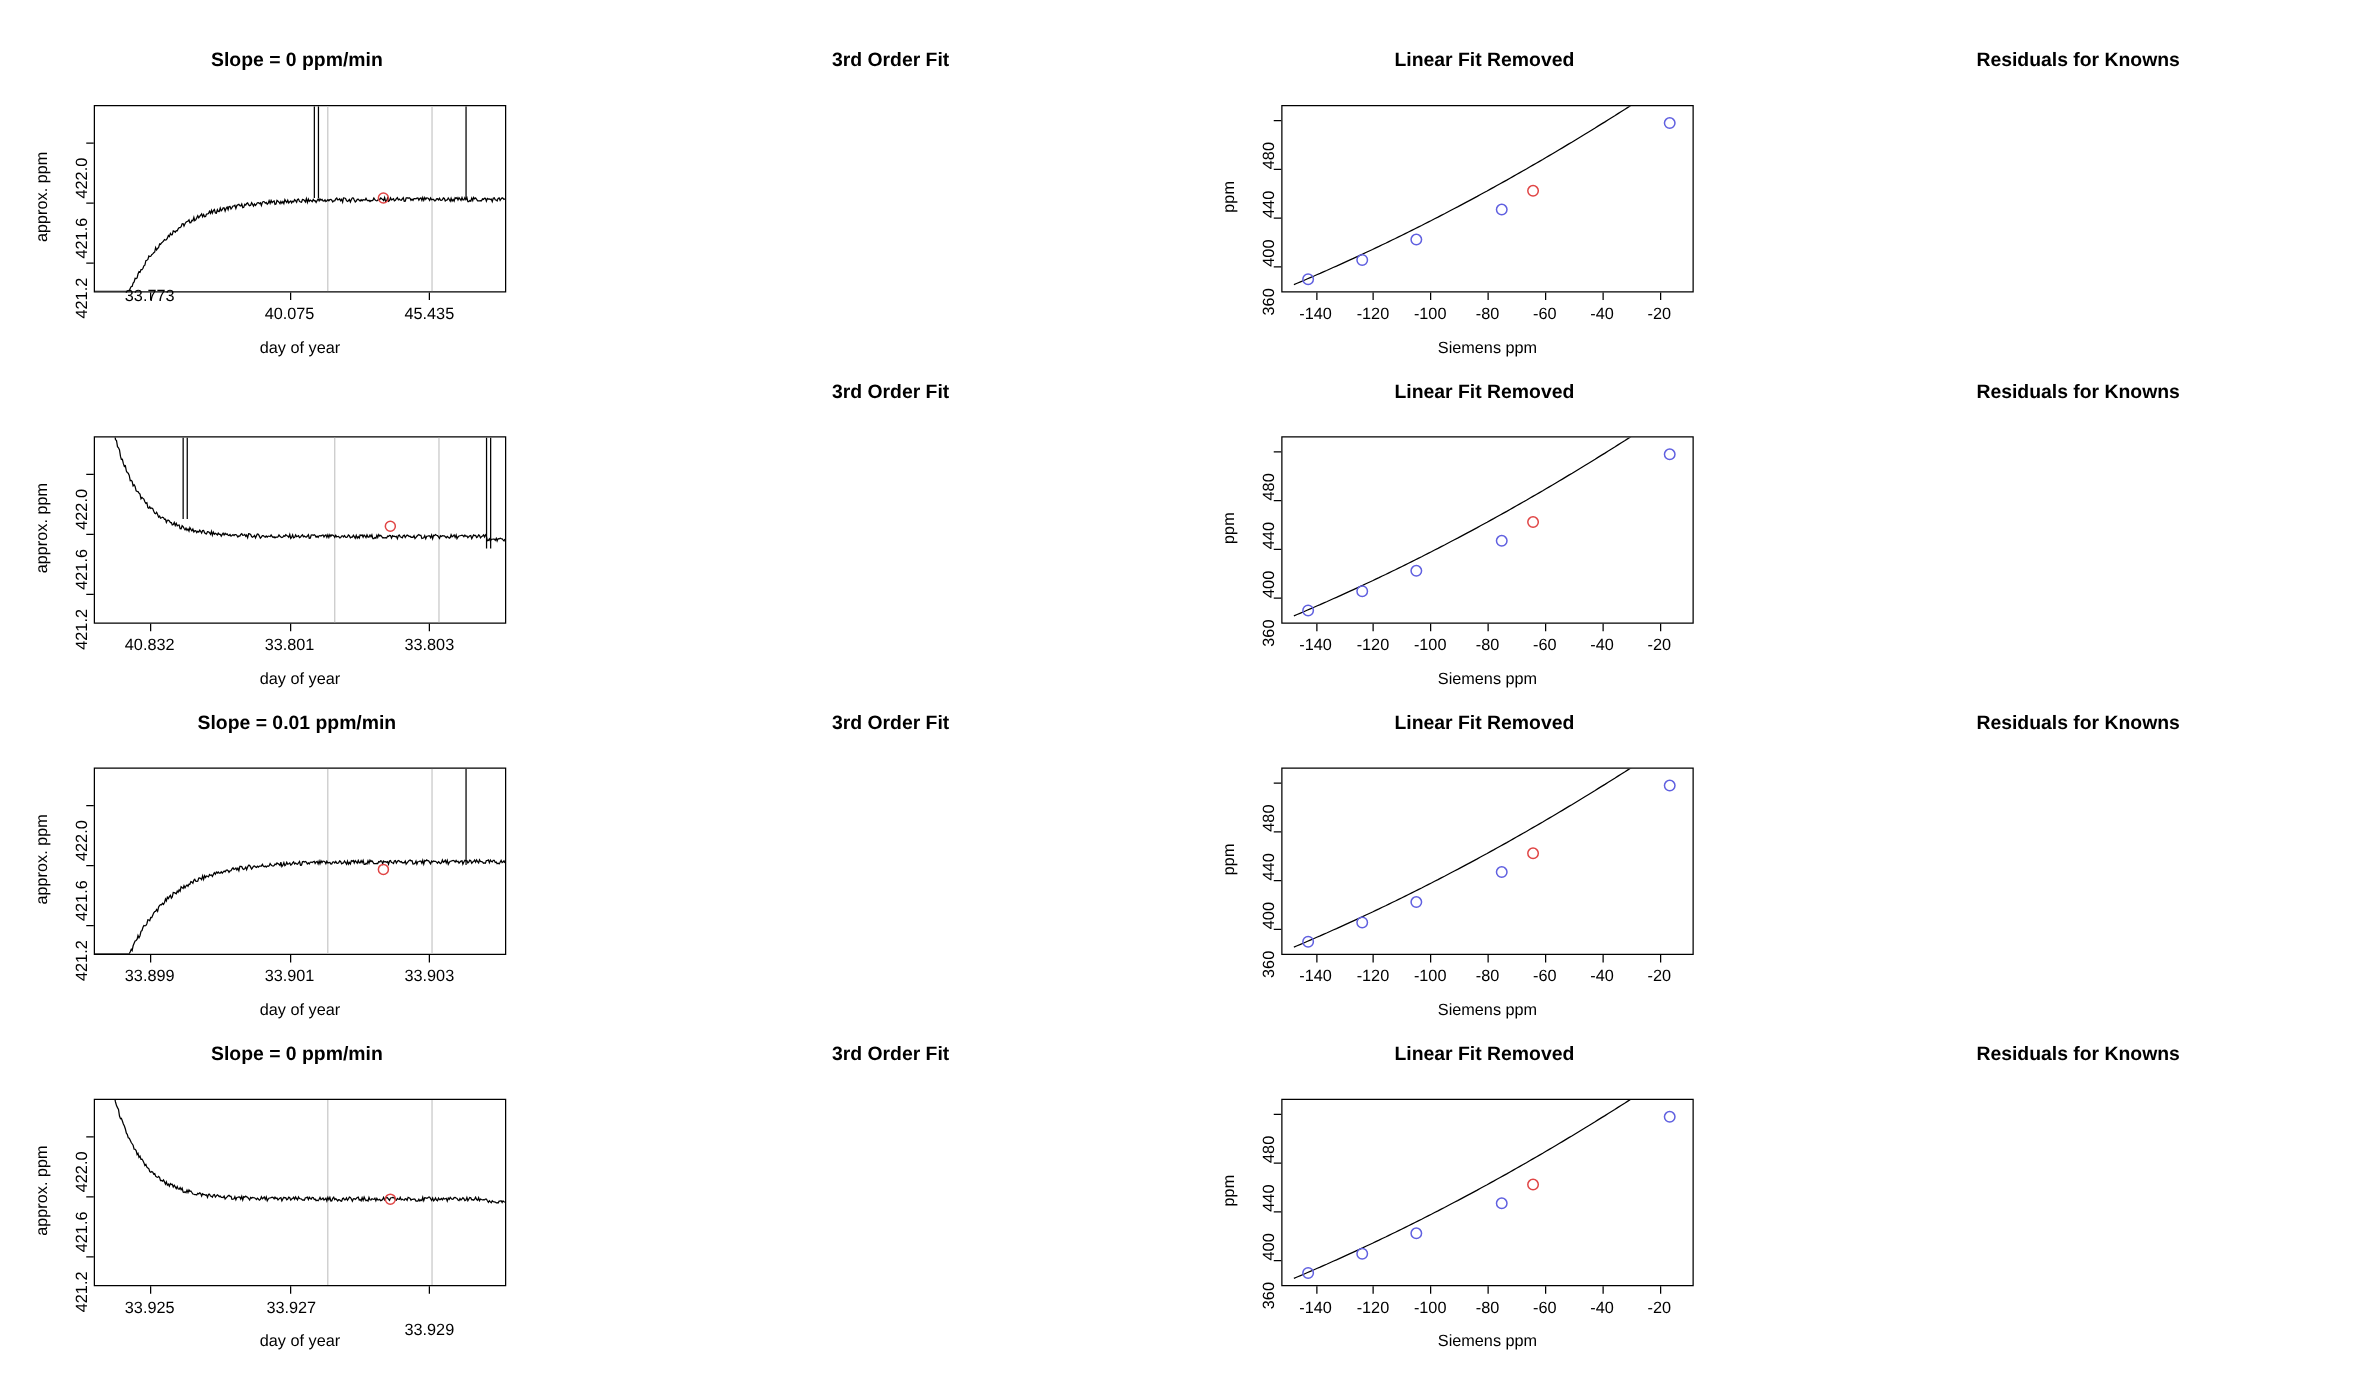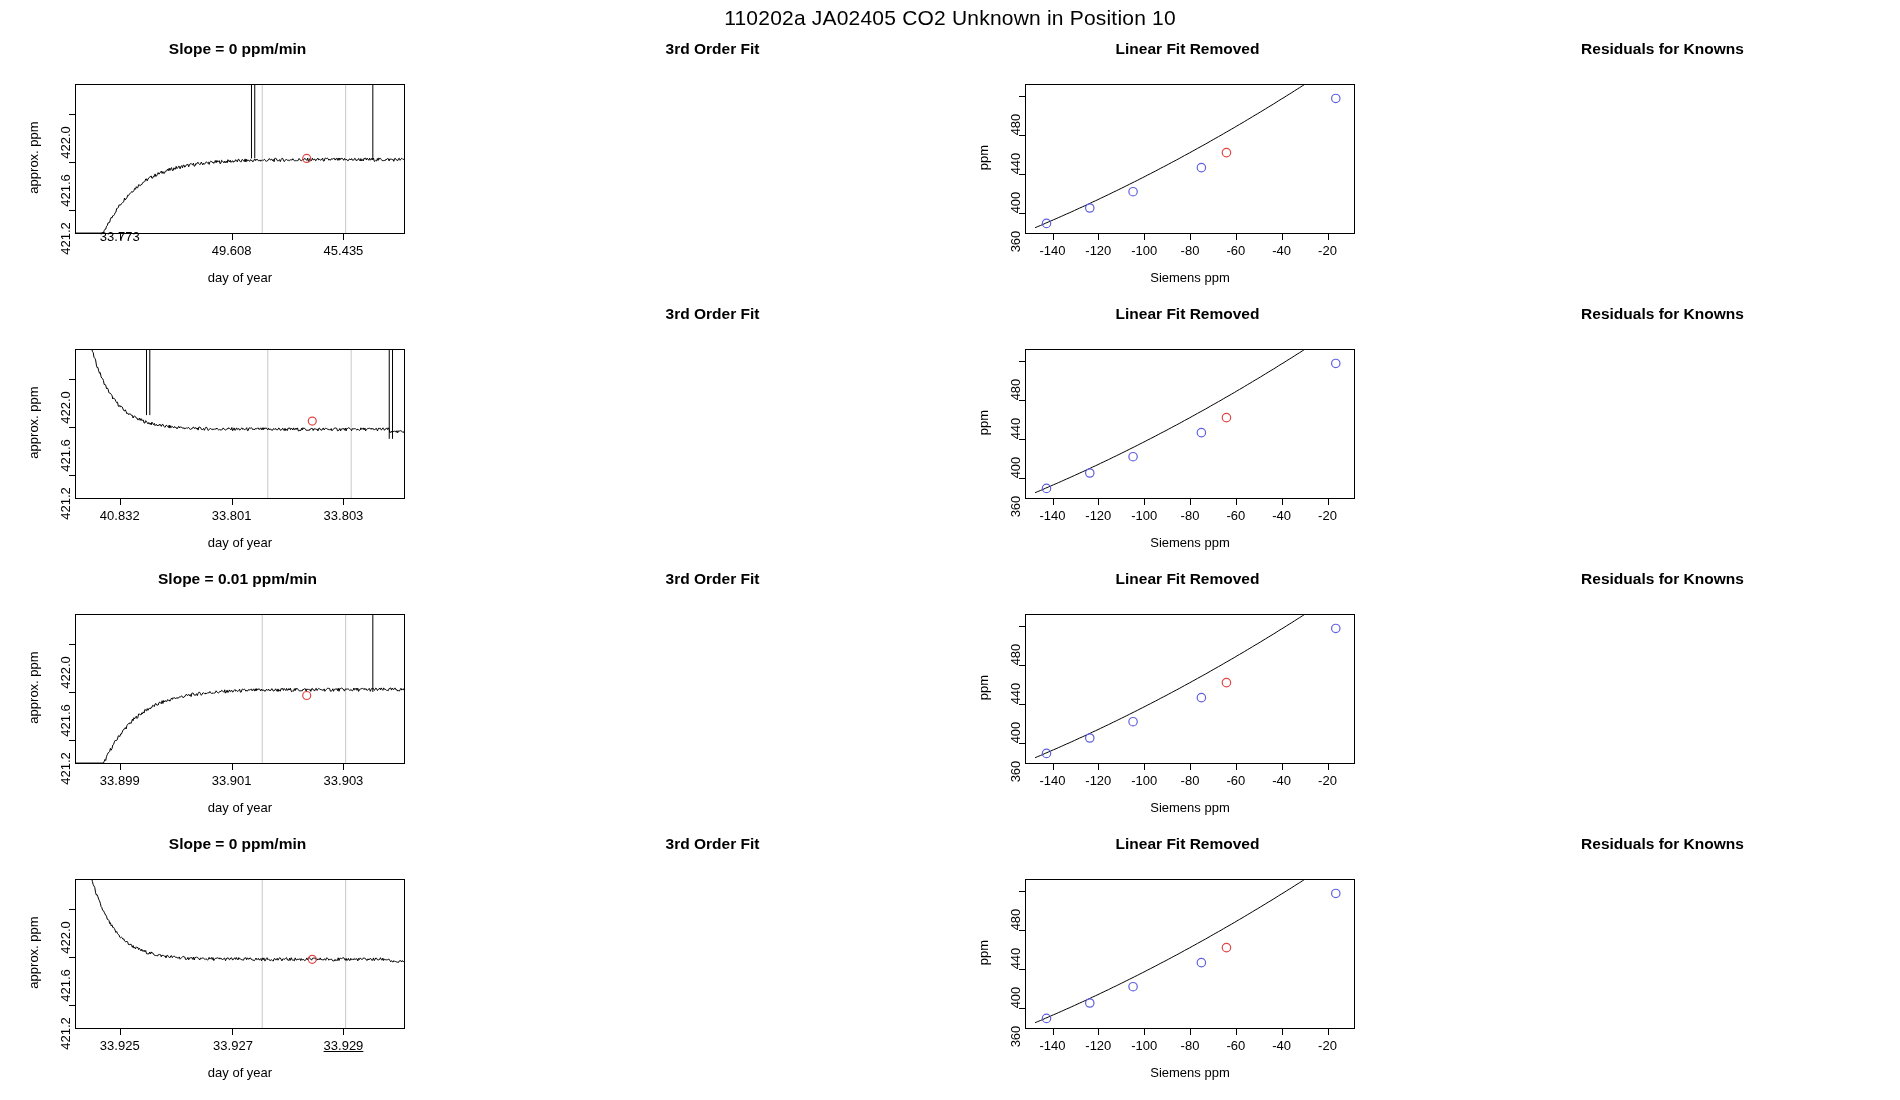--- a/index.html
+++ b/index.html
@@ -30,41 +30,40 @@
   .tick-y{position:absolute;font-size:13px;text-align:right;white-space:nowrap;}
   .tick-y.rot{
     transform:rotate(-90deg);transform-origin:100% 50%;text-align:center;
   }
   .tickmark{position:absolute;background:#000;}
 </style>
 </head>
 <body>
 
 <div id="root">
-  <div class="main-title">110202a     JA02405   CO2 Unknown in Position  10</div>
   <div class="grid" id="grid">
       <div class="cell">
         <div class="panel-title">Slope =  0  ppm/min</div>
         <div class="plotbox" style="left: 75px; top: 48px; width: 330px; height: 150px;">
           <svg width="328" height="148" style="position: absolute; left: 0px; top: 0px;">
             <line x1="186.2372881357238" y1="0" x2="186.2372881357238" y2="148" stroke="#c8c8c8" stroke-width="1"></line>
             <line x1="269.6271186441448" y1="0" x2="269.6271186441448" y2="148" stroke="#c8c8c8" stroke-width="1"></line>
             <path d="M0.0,148.0 L0.8,148.0 L1.6,148.0 L2.3,148.0 L3.1,148.0 L3.9,148.0 L4.7,148.0 L5.5,148.0 L6.3,148.0 L7.0,148.0 L7.8,148.0 L8.6,148.0 L9.4,148.0 L10.2,148.0 L11.0,148.0 L11.7,148.0 L12.5,148.0 L13.3,148.0 L14.1,148.0 L14.9,148.0 L15.7,148.0 L16.4,148.0 L17.2,148.0 L18.0,148.0 L18.8,148.0 L19.6,148.0 L20.4,148.0 L21.1,148.0 L21.9,148.0 L22.7,148.0 L23.5,148.0 L24.3,148.0 L25.1,148.0 L25.8,148.0 L26.6,148.0 L27.4,148.0 L28.2,145.6 L29.0,144.2 L29.7,144.1 L30.5,141.4 L31.3,140.5 L32.1,137.7 L32.9,137.9 L33.7,137.3 L34.4,134.2 L35.2,132.4 L36.0,132.9 L36.8,130.7 L37.6,130.7 L38.4,129.6 L39.1,127.7 L39.9,127.1 L40.7,123.5 L41.5,123.2 L42.3,122.6 L43.1,119.8 L43.8,120.2 L44.6,120.0 L45.4,118.7 L46.2,118.1 L47.0,117.2 L47.8,116.5 L48.5,113.0 L49.3,114.9 L50.1,113.8 L50.9,112.9 L51.7,110.2 L52.4,110.6 L53.2,109.3 L54.0,108.7 L54.8,107.8 L55.6,106.6 L56.4,107.0 L57.1,106.8 L57.9,105.5 L58.7,103.4 L59.5,104.3 L60.3,101.7 L61.1,102.9 L61.8,102.7 L62.6,99.7 L63.4,100.1 L64.2,100.8 L65.0,99.5 L65.8,99.6 L66.5,98.1 L67.3,97.1 L68.1,97.1 L68.9,96.3 L69.7,94.0 L70.5,93.9 L71.2,95.9 L72.0,94.0 L72.8,92.8 L73.6,92.2 L74.4,91.9 L75.2,90.9 L75.9,93.2 L76.7,93.1 L77.5,91.2 L78.3,91.6 L79.1,88.9 L79.8,91.5 L80.6,90.9 L81.4,89.3 L82.2,87.6 L83.0,89.2 L83.8,88.1 L84.5,87.2 L85.3,86.1 L86.1,88.4 L86.9,86.6 L87.7,88.4 L88.5,88.2 L89.2,86.3 L90.0,86.1 L90.8,85.8 L91.6,84.0 L92.4,85.6 L93.2,83.2 L93.9,85.5 L94.7,83.5 L95.5,82.6 L96.3,85.4 L97.1,85.6 L97.9,82.8 L98.6,84.1 L99.4,84.2 L100.2,81.4 L101.0,83.6 L101.8,82.8 L102.5,81.3 L103.3,81.3 L104.1,83.8 L104.9,81.6 L105.7,80.6 L106.5,82.8 L107.2,80.3 L108.0,80.1 L108.8,82.2 L109.6,81.1 L110.4,79.8 L111.2,79.7 L111.9,79.2 L112.7,81.8 L113.5,79.4 L114.3,78.9 L115.1,78.4 L115.9,79.5 L116.6,79.8 L117.4,78.2 L118.2,81.2 L119.0,80.9 L119.8,78.5 L120.6,79.1 L121.3,77.7 L122.1,77.3 L122.9,78.8 L123.7,79.6 L124.5,79.2 L125.3,77.1 L126.0,78.3 L126.8,79.9 L127.6,78.2 L128.4,79.3 L129.2,78.3 L129.9,77.2 L130.7,77.1 L131.5,77.9 L132.3,77.2 L133.1,79.4 L133.9,76.9 L134.6,76.3 L135.4,76.4 L136.2,77.5 L137.0,76.9 L137.8,78.4 L138.6,77.6 L139.3,75.5 L140.1,77.7 L140.9,75.4 L141.7,77.1 L142.5,76.2 L143.3,75.7 L144.0,78.6 L144.8,78.3 L145.6,75.3 L146.4,75.9 L147.2,76.8 L148.0,77.9 L148.7,76.2 L149.5,77.6 L150.3,76.2 L151.1,77.9 L151.9,74.7 L152.6,75.9 L153.4,77.0 L154.2,75.2 L155.0,77.4 L155.8,76.3 L156.6,75.8 L157.3,77.3 L158.1,76.0 L158.9,76.5 L159.7,74.7 L160.5,75.5 L161.3,76.8 L162.0,74.5 L162.8,74.2 L163.6,76.1 L164.4,76.6 L165.2,76.8 L166.0,74.6 L166.7,74.7 L167.5,75.4 L168.3,76.6 L169.1,73.9 L169.9,77.0 L170.7,74.3 L171.4,76.1 L172.2,75.1 L173.0,75.6 L173.8,76.3 L174.6,74.6 L175.4,75.6 L176.1,75.5 L176.9,76.9 L177.7,75.4 L178.5,74.2 L179.3,75.7 L180.0,74.1 L180.8,75.1 L181.6,74.5 L182.4,75.7 L183.2,75.8 L184.0,74.9 L184.7,76.2 L185.5,75.6 L186.3,74.8 L187.1,75.6 L187.9,74.6 L188.7,74.5 L189.4,75.2 L190.2,76.5 L191.0,75.7 L191.8,75.7 L192.6,74.2 L193.4,73.5 L194.1,74.9 L194.9,74.8 L195.7,74.1 L196.5,75.7 L197.3,74.5 L198.1,76.7 L198.8,73.3 L199.6,73.4 L200.4,73.7 L201.2,75.5 L202.0,76.1 L202.7,75.6 L203.5,74.6 L204.3,76.6 L205.1,74.6 L205.9,73.3 L206.7,73.4 L207.4,75.0 L208.2,76.6 L209.0,75.8 L209.8,74.5 L210.6,74.4 L211.4,75.2 L212.1,75.8 L212.9,74.8 L213.7,75.6 L214.5,74.8 L215.3,74.9 L216.1,75.0 L216.8,73.7 L217.6,75.1 L218.4,75.7 L219.2,75.3 L220.0,76.2 L220.8,75.4 L221.5,75.6 L222.3,75.3 L223.1,73.5 L223.9,74.7 L224.7,75.4 L225.5,75.7 L226.2,75.2 L227.0,74.1 L227.8,74.7 L228.6,73.4 L229.4,74.0 L230.1,74.5 L230.9,75.4 L231.7,73.0 L232.5,76.4 L233.3,75.5 L234.1,73.4 L234.8,76.0 L235.6,75.4 L236.4,73.3 L237.2,74.9 L238.0,74.5 L238.8,74.0 L239.5,75.7 L240.3,75.3 L241.1,73.9 L241.9,73.1 L242.7,74.9 L243.5,74.3 L244.2,75.0 L245.0,75.2 L245.8,74.2 L246.6,73.1 L247.4,76.1 L248.2,76.0 L248.9,73.4 L249.7,73.2 L250.5,73.6 L251.3,73.2 L252.1,73.7 L252.8,75.2 L253.6,74.3 L254.4,75.3 L255.2,73.9 L256.0,73.9 L256.8,74.1 L257.5,73.5 L258.3,73.3 L259.1,75.1 L259.9,73.7 L260.7,73.3 L261.5,75.3 L262.2,73.0 L263.0,75.3 L263.8,73.0 L264.6,74.5 L265.4,73.3 L266.2,73.4 L266.9,73.9 L267.7,75.3 L268.5,73.4 L269.3,74.8 L270.1,74.5 L270.9,74.5 L271.6,75.7 L272.4,75.6 L273.2,74.1 L274.0,74.0 L274.8,74.9 L275.6,73.6 L276.3,75.1 L277.1,75.2 L277.9,74.9 L278.7,73.3 L279.5,73.8 L280.2,75.7 L281.0,75.1 L281.8,75.0 L282.6,73.4 L283.4,74.6 L284.2,76.0 L284.9,73.6 L285.7,75.9 L286.5,74.6 L287.3,75.9 L288.1,73.2 L288.9,73.7 L289.6,73.1 L290.4,75.0 L291.2,73.2 L292.0,74.2 L292.8,75.3 L293.6,73.1 L294.3,74.9 L295.1,74.9 L295.9,73.2 L296.7,74.7 L297.5,73.1 L298.3,76.3 L299.0,76.3 L299.8,75.4 L300.6,76.0 L301.4,73.5 L302.2,75.4 L302.9,72.9 L303.7,74.1 L304.5,73.4 L305.3,74.5 L306.1,75.6 L306.9,75.6 L307.6,75.6 L308.4,75.5 L309.2,75.7 L310.0,74.1 L310.8,74.5 L311.6,73.5 L312.3,73.7 L313.1,75.9 L313.9,73.8 L314.7,74.3 L315.5,74.2 L316.3,74.7 L317.0,74.3 L317.8,76.3 L318.6,73.6 L319.4,73.3 L320.2,74.8 L321.0,75.1 L321.7,75.7 L322.5,73.7 L323.3,73.3 L324.1,75.3 L324.9,74.1 L325.7,73.3 L326.4,73.7 L327.2,74.5 L328.0,74.1" fill="none" stroke="#000" stroke-width="1"></path>
             <line x1="175.48000000000002" y1="0" x2="175.48000000000002" y2="73.40800000000054" stroke="#000" stroke-width="1"></line>
             <line x1="178.76000000000002" y1="0" x2="178.76000000000002" y2="73.40800000000054" stroke="#000" stroke-width="1"></line>
             <line x1="296.84000000000003" y1="0" x2="296.84000000000003" y2="74.59199999999946" stroke="#000" stroke-width="1"></line>
             <circle cx="230.71186440677633" cy="73.40800000000054" r="4" fill="none" stroke="#e04545" stroke-width="1.2"></circle>
           </svg>
         </div>
         <div class="axis-label" style="left: 75px; width: 330px; top: 234px;">day of year</div>
         <div class="ylab" style="width: 150px; left: -42px; top: 114px; transform: rotate(-90deg); text-align: center;">approx. ppm</div>
         <div class="tickmark" style="left: 119.746px; top: 198px; width: 1px; height: 6px;"></div>
         <div class="tick-x" style="left: 79.7458px; width: 80px; top: 193px;">33.773</div>
         <div class="tickmark" style="left: 231.61px; top: 198px; width: 1px; height: 6px;"></div>
-        <div class="tick-x" style="left: 191.61px; width: 80px; top: 207px;">49.608</div>
+        <div class="tick-x" style="left: 191.61px; width: 80px; top: 207px;">40.075</div>
         <div class="tickmark" style="left: 343.475px; top: 198px; width: 1px; height: 6px;"></div>
         <div class="tick-x" style="left: 303.475px; width: 80px; top: 207px;">45.435</div>
         <div class="tickmark" style="left: 69px; top: 174px; width: 6px; height: 1px;"></div>
         <div class="tick-y rot" style="width: 60px; left: 5px; top: 165px;">421.2</div>
         <div class="tickmark" style="left: 69px; top: 126px; width: 6px; height: 1px;"></div>
         <div class="tick-y rot" style="width: 60px; left: 5px; top: 117px;">421.6</div>
         <div class="tickmark" style="left: 69px; top: 78px; width: 6px; height: 1px;"></div>
         <div class="tick-y rot" style="width: 60px; left: 5px; top: 69px;">422.0</div>
       </div>
       <div class="cell">
@@ -263,21 +262,21 @@
             <circle cx="236.27118644046038" cy="79.3280000000019" r="4" fill="none" stroke="#e04545" stroke-width="1.2"></circle>
           </svg>
         </div>
         <div class="axis-label" style="left: 75px; width: 330px; top: 234px;">day of year</div>
         <div class="ylab" style="width: 150px; left: -42px; top: 114px; transform: rotate(-90deg); text-align: center;">approx. ppm</div>
         <div class="tickmark" style="left: 119.746px; top: 198px; width: 1px; height: 6px;"></div>
         <div class="tick-x" style="left: 79.7458px; width: 80px; top: 207px;">33.925</div>
         <div class="tickmark" style="left: 231.61px; top: 198px; width: 1px; height: 6px;"></div>
         <div class="tick-x" style="left: 193px; width: 80px; top: 207px;">33.927</div>
         <div class="tickmark" style="left: 343.475px; top: 198px; width: 1px; height: 6px;"></div>
-        <div class="tick-x" style="left: 303.475px; width: 80px; top: 207px; text-decoration: underline;">33.929</div>
+        <div class="tick-x" style="left: 303.475px; width: 80px; top: 225px;">33.929</div>
         <div class="tickmark" style="left: 69px; top: 174px; width: 6px; height: 1px;"></div>
         <div class="tick-y rot" style="width: 60px; left: 5px; top: 165px;">421.2</div>
         <div class="tickmark" style="left: 69px; top: 126px; width: 6px; height: 1px;"></div>
         <div class="tick-y rot" style="width: 60px; left: 5px; top: 117px;">421.6</div>
         <div class="tickmark" style="left: 69px; top: 78px; width: 6px; height: 1px;"></div>
         <div class="tick-y rot" style="width: 60px; left: 5px; top: 69px;">422.0</div>
       </div>
       <div class="cell">
         <div class="panel-title">3rd Order Fit</div>
         <div class="plotbox" style="left: 550px; top: 48px; width: 330px; height: 150px;">

